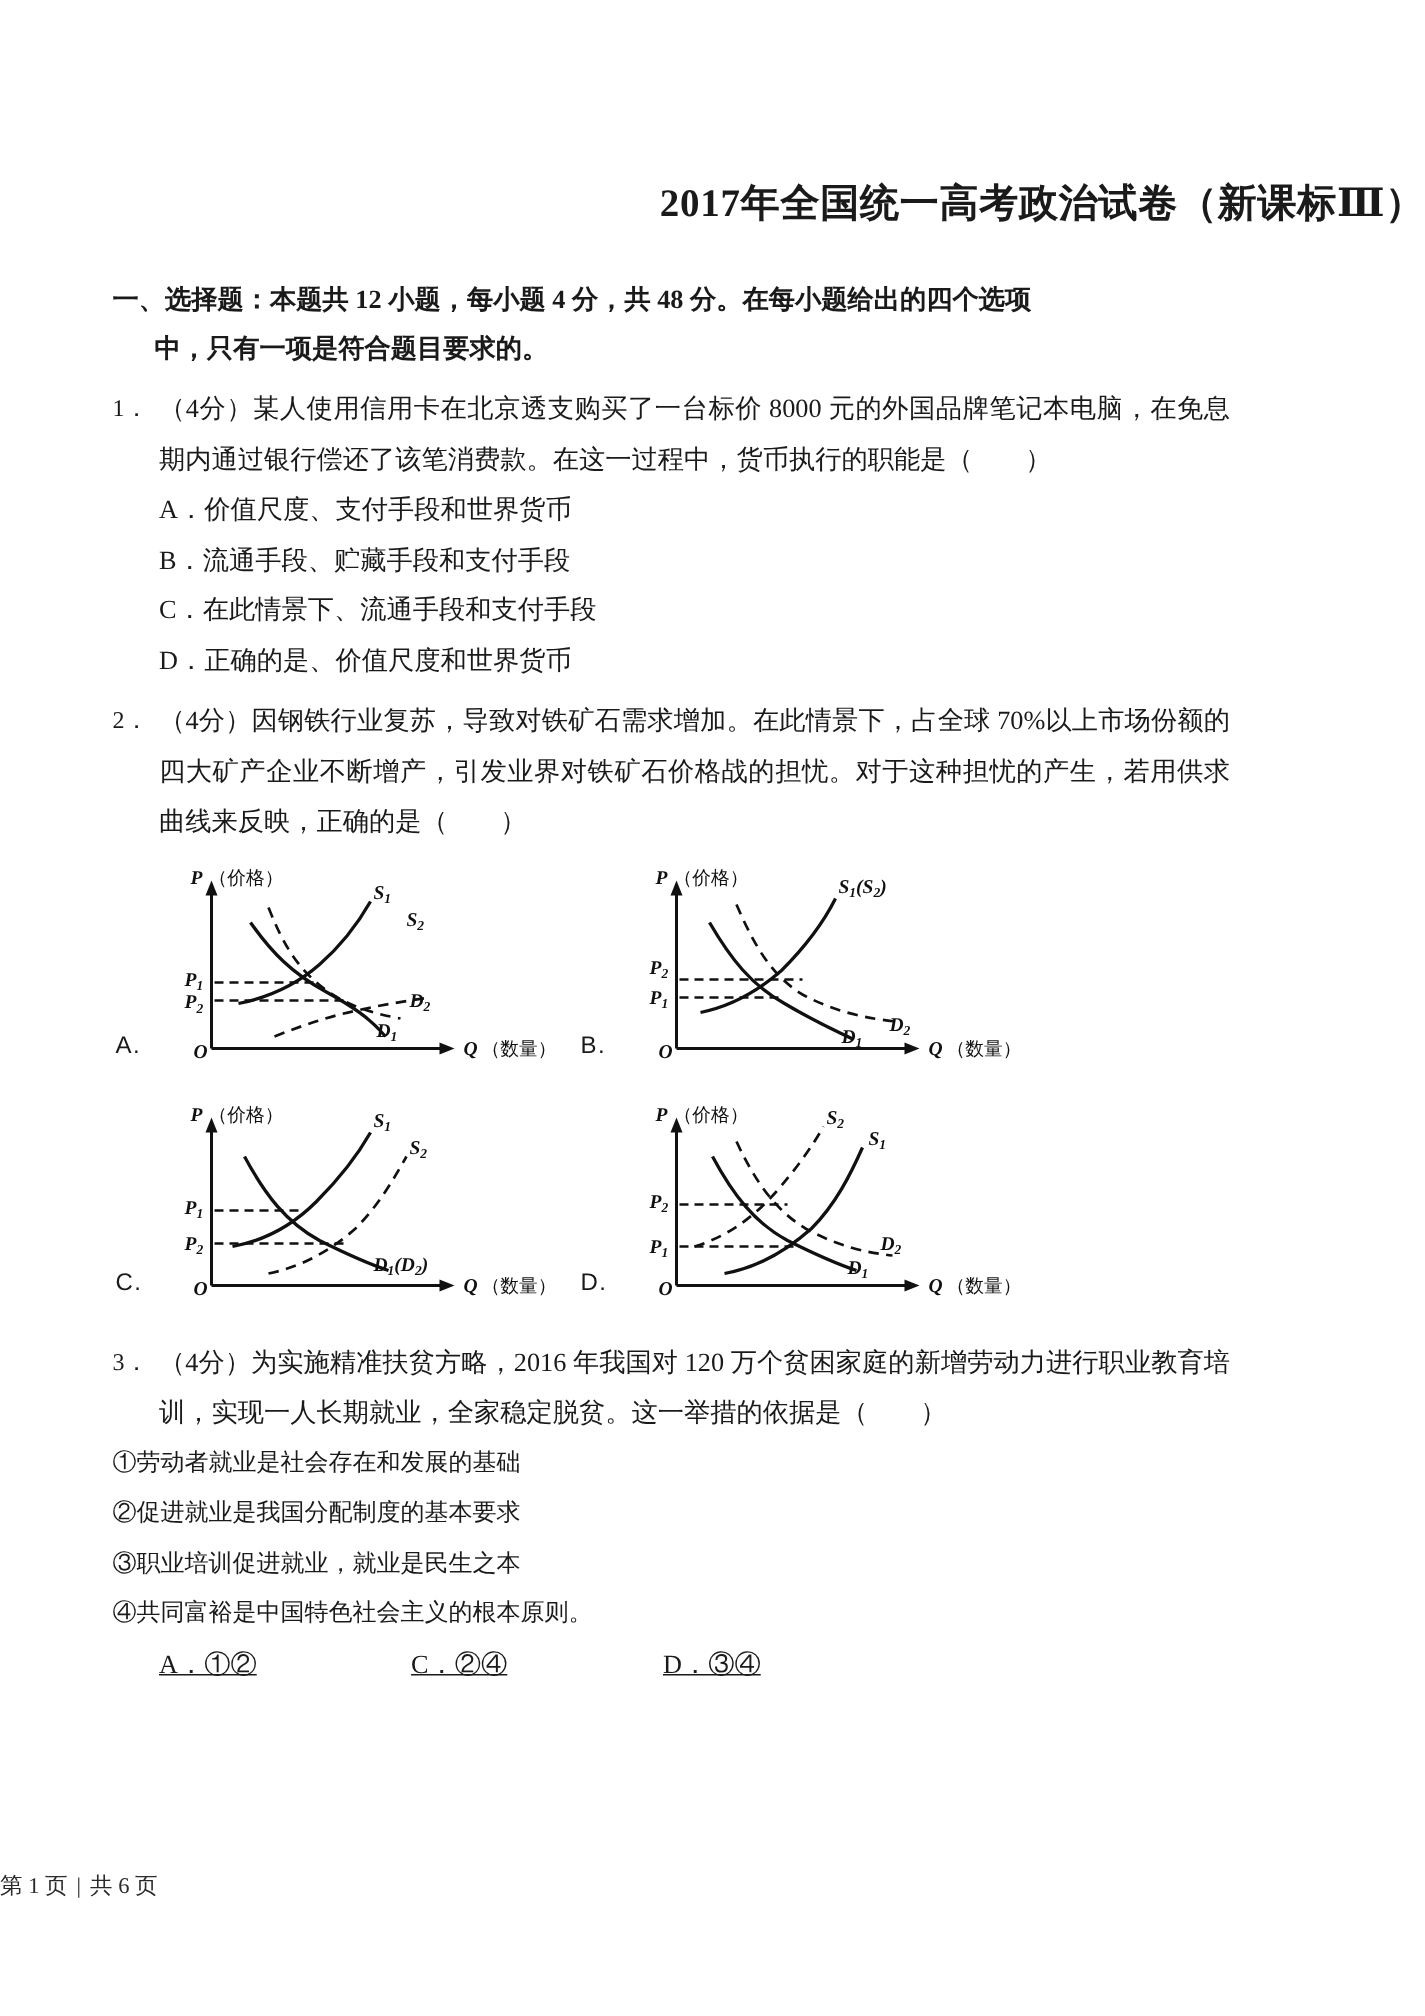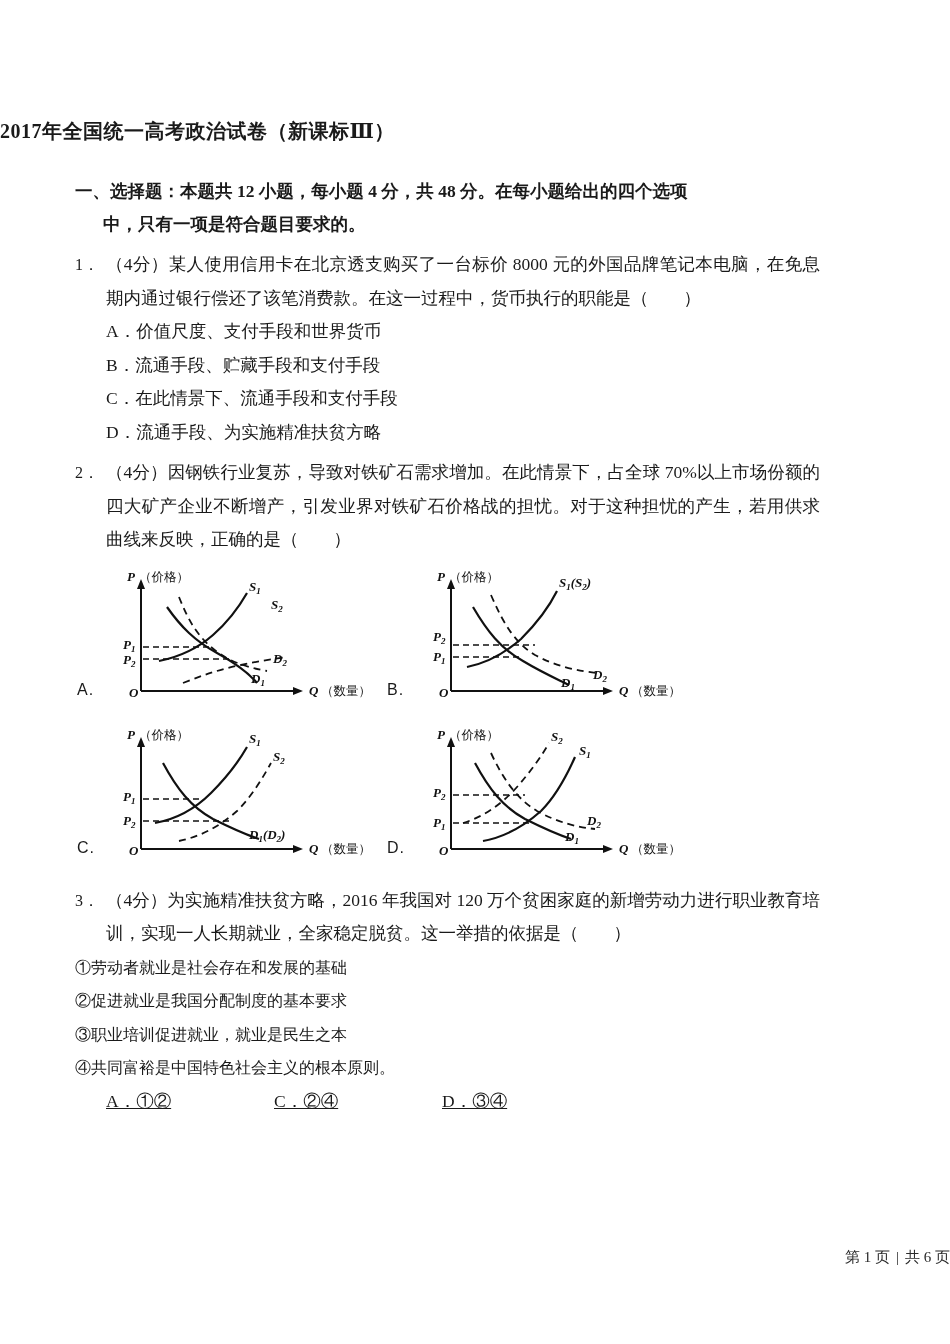--- a/index.html
+++ b/index.html
@@ -17,22 +17,22 @@
   }
   .page {
     position: absolute;
     left: 0; top: 0;
     width: 950px;
     height: 1344px;
     box-sizing: border-box;
     padding: 0;
   }
   .doc-title {
-    text-align: left;
-    font-size: 20px;
+    text-align: right;
+    font-size: 26px;
     font-weight: bold;
     letter-spacing: 0.5px;
     margin: 0;
     padding-top: 118px;
     font-family: "Liberation Serif", "DejaVu Serif", serif;
   }
   .content {
     margin-top: 30px;
     padding-left: 75px;
     padding-right: 130px;
@@ -115,21 +115,21 @@
     left: 26px;
     top: 0;
     width: 284px;
     height: 158px;
   }
   .footer {
     position: absolute;
     left: 0;
     width: 950px;
     top: 1248px;
-    text-align: right;
+    text-align: left;
     font-size: 15px;
     color: #2a2a2a;
   }
   .footer .sep { margin: 0 6px; }
   svg text {
     font-family: "Liberation Serif", "DejaVu Serif", serif;
     fill: #111;
   }
   .ax-lab { font-size: 13px; font-style: italic; font-weight: bold; }
   .cn-lab { font-size: 12.5px; font-style: normal; font-weight: normal; }
@@ -151,21 +151,21 @@
     </div>
 
     <div class="question">
       <div class="q-body">
         <span class="q-num">1．</span>
         <div class="q-text">（4分）某人使用信用卡在北京透支购买了一台标价 8000 元的外国品牌笔记本电脑，在免息期内通过银行偿还了该笔消费款。在这一过程中，货币执行的职能是（　　）</div>
       </div>
       <div class="opt">A．价值尺度、支付手段和世界货币</div>
       <div class="opt">B．流通手段、贮藏手段和支付手段</div>
       <div class="opt">C．在此情景下、流通手段和支付手段</div>
-      <div class="opt">D．流通手段、为实施精准扶贫方略</div>
+      <div class="opt">D．正确的是、价值尺度和世界货币</div>
     </div>
 
     <div class="question">
       <div class="q-body">
         <span class="q-num">2．</span>
         <div class="q-text">（4分）因钢铁行业复苏，导致对铁矿石需求增加。在此情景下，占全球 70%以上市场份额的四大矿产企业不断增产，引发业界对铁矿石价格战的担忧。对于这种担忧的产生，若用供求曲线来反映，正确的是（　　）</div>
       </div>
 
       <div class="figures">
 

